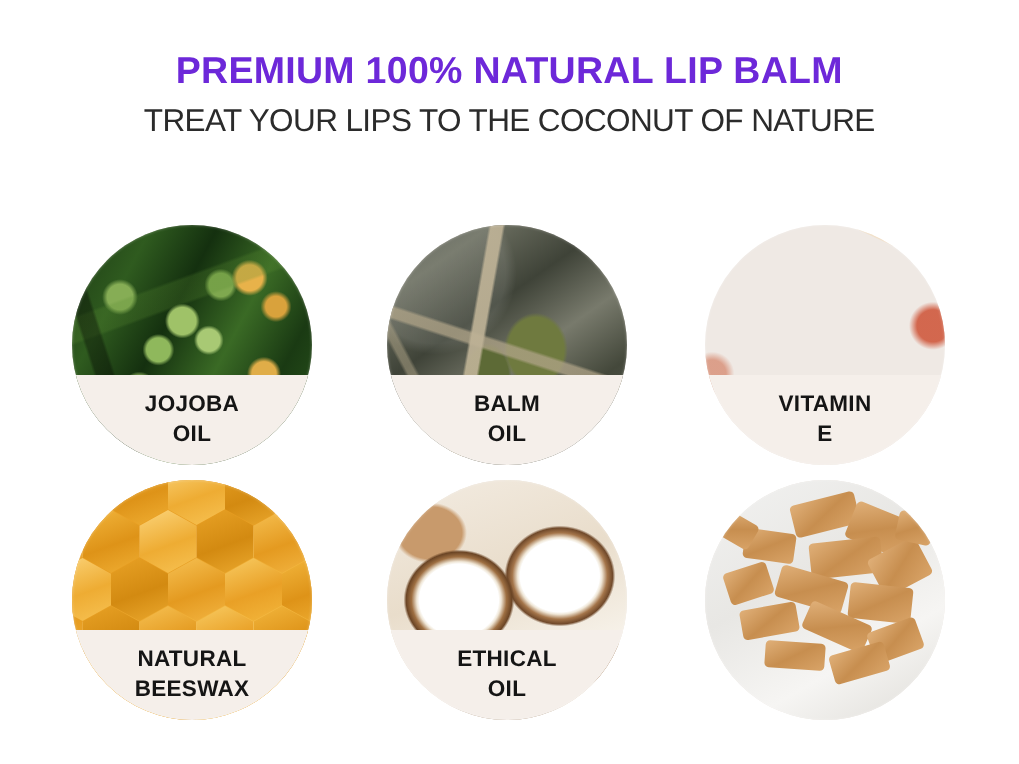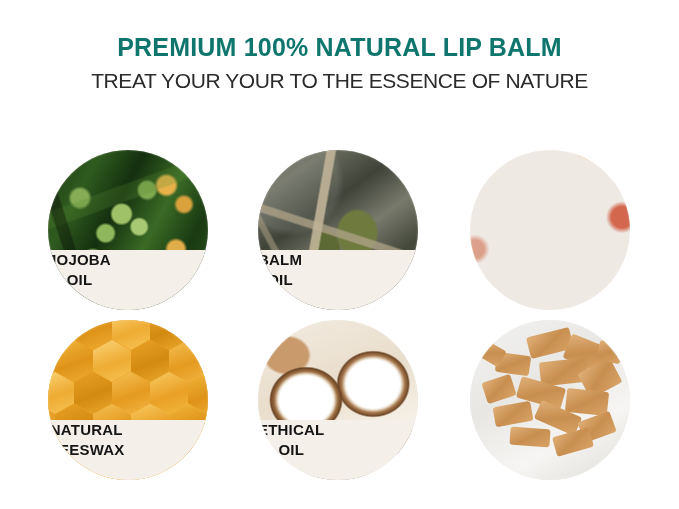--- a/index.html
+++ b/index.html
@@ -20,21 +20,21 @@
     position: absolute;
     left: 0;
     top: 32px;
     width: 679px;
     text-align: center;
   }
   .title {
     font-size: 25px;
     font-weight: 700;
     letter-spacing: 0.2px;
-    color: #0f766e;
+    color: #6d28d9;
     line-height: 30px;
     white-space: nowrap;
   }
   .subtitle {
     margin-top: 6px;
     font-size: 21px;
     font-weight: 300;
     letter-spacing: -0.4px;
     color: #2b2b2b;
     line-height: 25px;
@@ -78,22 +78,22 @@
 
   .label-band {
     position: absolute;
     left: 0;
     bottom: 0;
     width: 160px;
     height: 60px;
     background: #f5efea;
     display: flex;
     align-items: flex-start;
-    justify-content: flex-start;
-    padding-top: 0;
+    justify-content: center;
+    padding-top: 10px;
     box-sizing: border-box;
   }
   .label-text {
     font-size: 15px;
     font-weight: 700;
     color: #151515;
     line-height: 20px;
     text-align: center;
     letter-spacing: 0.2px;
     white-space: pre-line;
@@ -230,21 +230,21 @@
     border-radius: 50%;
     box-shadow: inset 0 0 2px rgba(255,255,255,0.35);
     pointer-events: none;
   }
 </style>
 </head>
 <body>
 
 <div class="header">
   <div class="title">PREMIUM 100% NATURAL LIP BALM</div>
-  <div class="subtitle">TREAT YOUR YOUR TO THE ESSENCE OF NATURE</div>
+  <div class="subtitle">TREAT YOUR LIPS TO THE COCONUT OF NATURE</div>
 </div>
 
 <div class="grid">
 
   <div class="cell r0 c0">
     <div class="circle">
       <div class="art art-jojoba"></div>
       <div class="label-band">
         <div class="label-text">JOJOBA
 OIL</div>
@@ -258,20 +258,24 @@
       <div class="label-band">
         <div class="label-text">BALM
 OIL</div>
       </div>
     </div>
   </div>
 
   <div class="cell r0 c2">
     <div class="circle">
       <div class="art art-vitamin"></div>
+      <div class="label-band">
+        <div class="label-text">VITAMIN
+E</div>
+      </div>
     </div>
   </div>
 
   <div class="cell r1 c0">
     <div class="circle">
       <div class="art art-beeswax">
         <div class="hexgrid">
             <div class="hex" style="left: 0px; top: 0px; background: linear-gradient(160deg, rgb(248, 203, 98) 0%, rgb(233, 160, 38) 55%, rgb(243, 182, 60) 100%);"></div>
             <div class="hex" style="left: 38px; top: 0px; background: linear-gradient(160deg, rgb(242, 182, 61) 0%, rgb(222, 147, 24) 55%, rgb(239, 174, 51) 100%);"></div>
             <div class="hex" style="left: 76px; top: 0px; background: linear-gradient(160deg, rgb(251, 212, 122) 0%, rgb(238, 172, 51) 55%, rgb(247, 194, 83) 100%);"></div>

